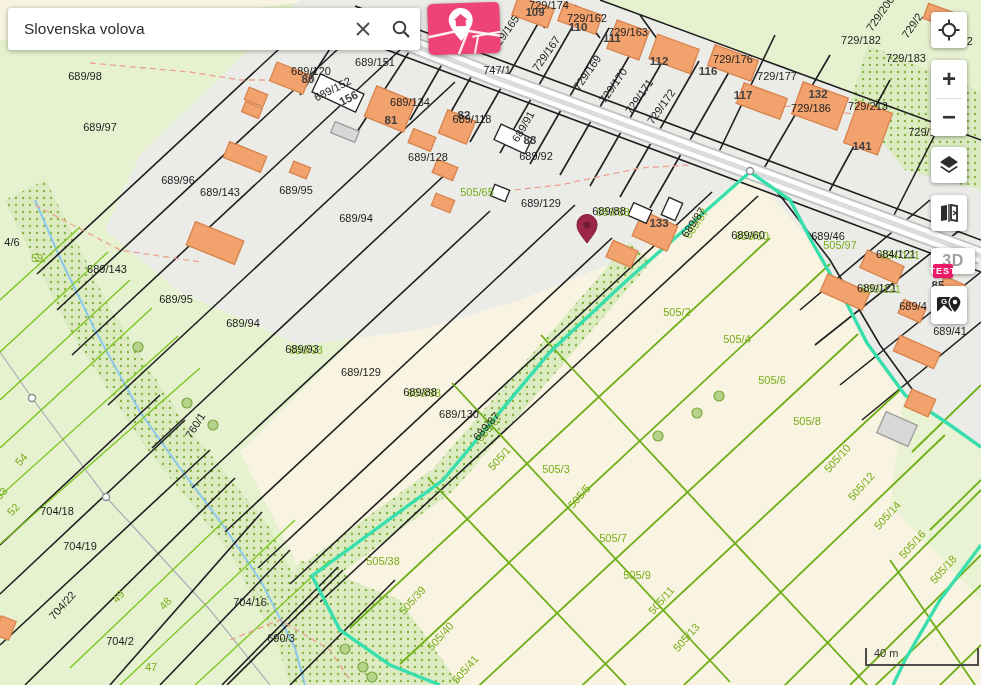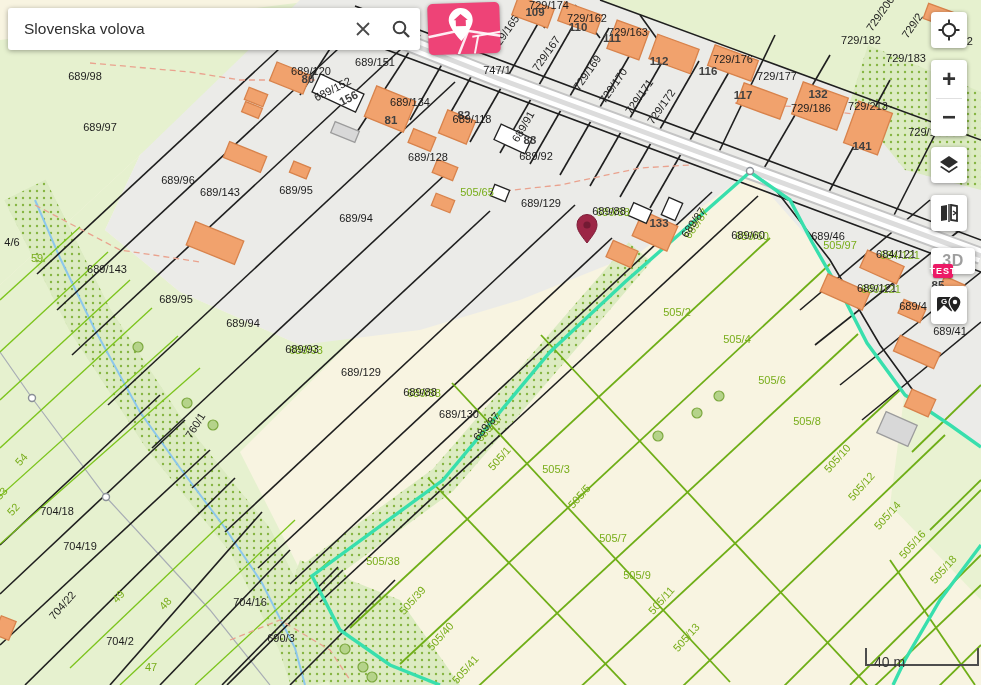--- a/index.html
+++ b/index.html
@@ -21,21 +21,21 @@
   .ctrl.zoompanel{flex-direction:column;justify-content:flex-start;}
   .zbtn{width:36px;height:38px;display:flex;align-items:center;justify-content:center;
     font-size:24px;font-weight:bold;color:#333;cursor:pointer;line-height:1;}
   .zdiv{width:26px;height:1px;background:#e0e0e0;}
   .threeD{font-size:16px;font-weight:bold;color:#9e9e9e;letter-spacing:0.5px;}
   .testbadge{position:absolute;left:933px;top:264px;width:20px;height:14px;background:#ec1a66;border-radius:2px;
     color:#fff;font-size:9px;font-weight:bold;display:flex;align-items:center;justify-content:center;
     letter-spacing:1px;z-index:21;box-shadow:0 1px 2px rgba(0,0,0,.3);}
   .scalebar{position:absolute;left:865px;top:648px;width:110px;height:16px;z-index:18;
     border-left:2px solid #4d4d4d;border-right:2px solid #4d4d4d;border-bottom:2px solid #4d4d4d;}
-  .scalebar span{position:absolute;left:7px;top:-1px;font-size:14px;color:#333;margin-top:7px;}
+  .scalebar span{position:absolute;left:7px;top:-1px;font-size:11px;color:#333;}
 </style>
 </head>
 <body>
 
 <div id="stage">
 <svg id="map" width="981" height="685" viewBox="0 0 981 685">
   <defs>
     <pattern id="dots" width="7" height="7" patternUnits="userSpaceOnUse">
       <rect width="7" height="7" fill="#dcebc2"></rect>
       <circle cx="2" cy="2" r="1.2" fill="#86b542"></circle>

